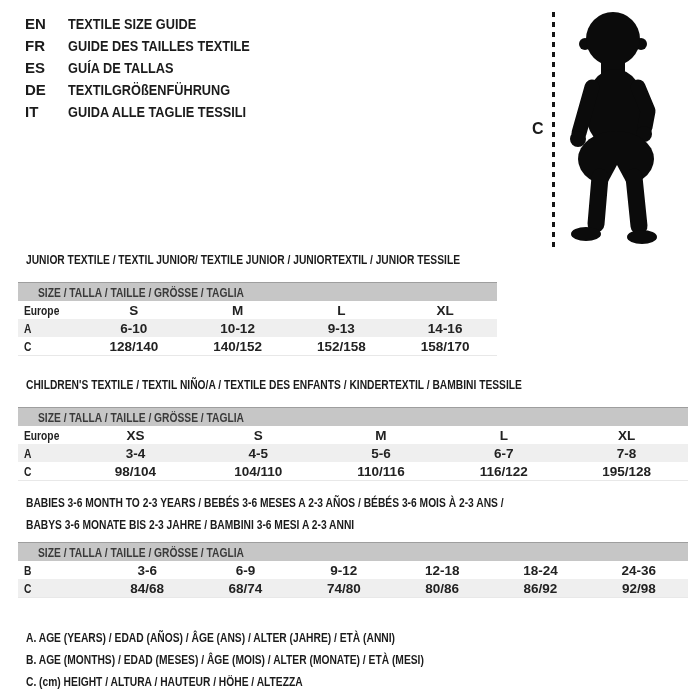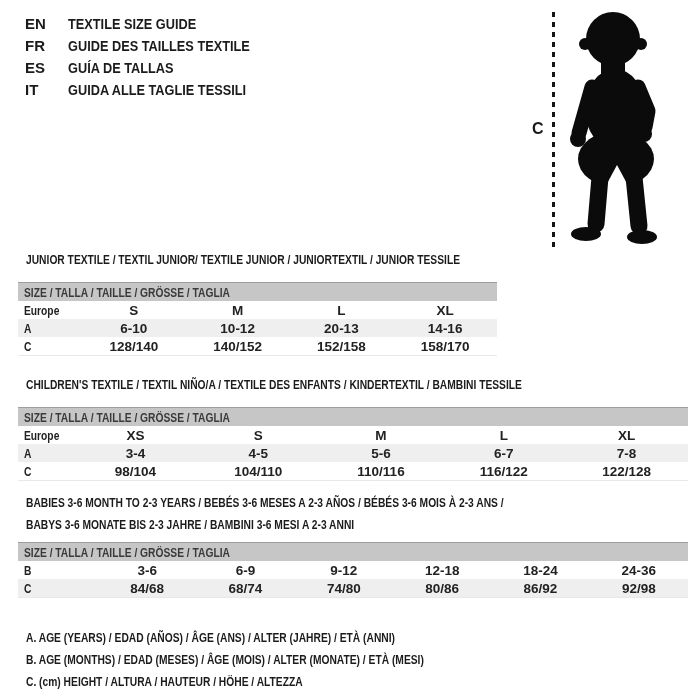--- a/index.html
+++ b/index.html
@@ -31,21 +31,21 @@
   
   .size-table {
     position:absolute; border-collapse:collapse; table-layout:fixed;
     font-size:13.5px; font-weight:bold; color:#222;
     border-bottom:1px solid #e8e8e8;
   }
   .size-table td { height:18px; padding:0; text-align:center; overflow:hidden; white-space:nowrap; }
   .size-table td.lbl { text-align:left; padding-left:6px;margin-top:39px; }
   .size-table tr.bar td {
     background:#c6c6c6; border-top:1px solid #9e9e9e; color:#3a3a3a;
-    text-align:left; padding-left:6px;
+    text-align:left; padding-left:20px;
   }
   .size-table tr.alt td { background:#efefef; }
   .cond { display:inline-block; transform:scaleX(0.76); transform-origin:0 50%; white-space:nowrap; }
 
   
   .footnotes {
     position:absolute; left:26px; top:627px; font-size:13.5px; font-weight:bold;
     transform:scaleX(0.76); transform-origin:0 0; white-space:nowrap;
   }
   .footnotes div { line-height:22px; }
@@ -60,20 +60,24 @@
       <span class="lang-code">EN</span>
       <span class="cond85">TEXTILE SIZE GUIDE</span>
     </div>
     <div class="lang-row">
       <span class="lang-code">FR</span>
       <span class="cond85">GUIDE DES TAILLES TEXTILE</span>
     </div>
     <div class="lang-row">
       <span class="lang-code">ES</span>
       <span class="cond85">GUÍA DE TALLAS</span>
+    </div>
+    <div class="lang-row">
+      <span class="lang-code">DE</span>
+      <span class="cond85">TEXTILGRÖßENFÜHRUNG</span>
     </div>
     <div class="lang-row">
       <span class="lang-code">IT</span>
       <span class="cond85">GUIDA ALLE TAGLIE TESSILI</span>
     </div>
   </div>
 
   <div class="measure-line"></div>
   <div class="measure-label">C</div>
   <svg class="toddler" viewBox="0 0 106 238" xmlns="http://www.w3.org/2000/svg" aria-hidden="true">
@@ -111,21 +115,21 @@
         <td class="lbl"><span class="cond">Europe</span></td>
         <td>S</td>
         <td>M</td>
         <td>L</td>
         <td>XL</td>
       </tr>
       <tr class="alt">
         <td class="lbl"><span class="cond">A</span></td>
         <td>6-10</td>
         <td>10-12</td>
-        <td>20-13</td>
+        <td>9-13</td>
         <td>14-16</td>
       </tr>
       <tr>
         <td class="lbl"><span class="cond">C</span></td>
         <td>128/140</td>
         <td>140/152</td>
         <td>152/158</td>
         <td>158/170</td>
       </tr>
     </tbody>
@@ -157,21 +161,21 @@
         <td>5-6</td>
         <td>6-7</td>
         <td>7-8</td>
       </tr>
       <tr>
         <td class="lbl"><span class="cond">C</span></td>
         <td>98/104</td>
         <td>104/110</td>
         <td>110/116</td>
         <td>116/122</td>
-        <td>122/128</td>
+        <td>195/128</td>
       </tr>
     </tbody>
   </table>
 
   <div class="sec-title" style="top:492px">
     <div>BABIES 3-6 MONTH TO 2-3 YEARS / BEBÉS 3-6 MESES A 2-3 AÑOS / BÉBÉS 3-6 MOIS À 2-3 ANS /</div>
     <div>BABYS 3-6 MONATE BIS 2-3 JAHRE / BAMBINI 3-6 MESI A 2-3 ANNI</div>
   </div>
 
   <table class="size-table" style="left:18px; top:542px; width:670px">

